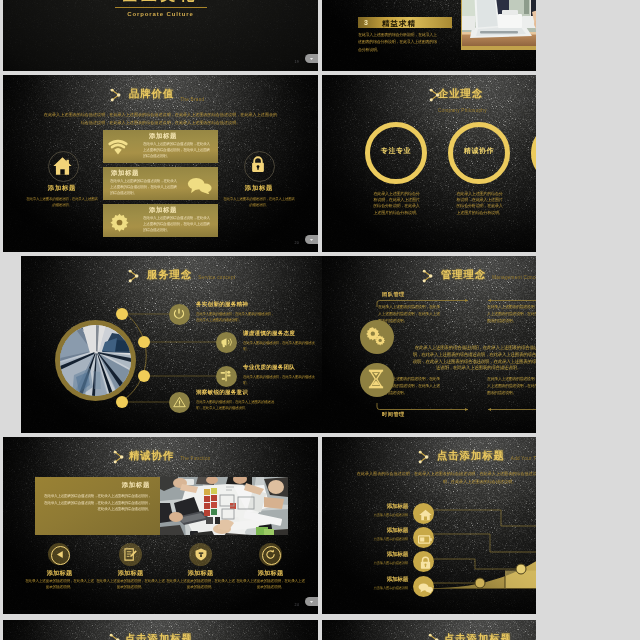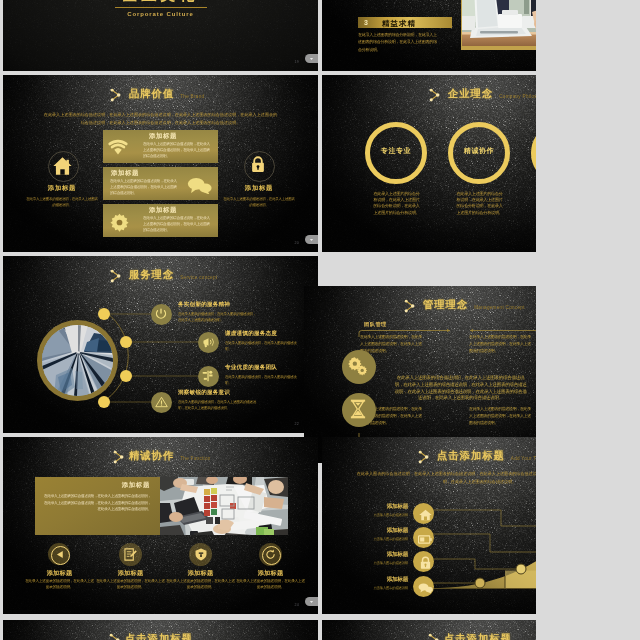--- a/index.html
+++ b/index.html
@@ -147,21 +147,21 @@
   <svg class="noise" width="315" height="177">
         <rect width="315" height="177" filter="url(#glitter)" fill="#000"></rect>
       </svg>
       <div class="vign"></div>
   <svg class="sicon" style="left:106px;top:13px;" viewBox="0 0 24 26">
     <path d="M5 4 L17 13 L5 22" stroke="#cfab45" stroke-width="2.1" fill="none" stroke-linecap="round"></path>
     <circle cx="5" cy="4" r="2.7" fill="#f5e09a"></circle>
     <circle cx="5" cy="22" r="2.9" fill="#f8e6ae"></circle>
     <circle cx="17" cy="13" r="3.4" fill="#f8e6ae"></circle>
   </svg>
-  <div class="stitle" style="left:126px;top:12px;">
+  <div class="stitle" style="left:126px;top:12px;align-items:flex-end;">
     <span class="cn">品牌价值</span>
     <span class="en">The Brand</span>
   </div>
   <div class="intro" style="left:39px;top:36px;width:237px;">在此录入上述图表的综合描述说明，在此录入上述图表的综合描述说明，在此录入上述图表的综合描述说明，在此录入上述图表的综合描述说明，在此录入上述图表的综合描述说明，在此录入上述图表的综合描述说明。</div>
 
   <div style="position:absolute;left:100px;top:55px;width:115px;height:33px;background:linear-gradient(178deg,#938442 0%,#9f8e47 35%,#a89147 65%,#8b7a3a 100%);">
     <svg style="position:absolute;left:5px;top:9px;" width="20" height="17" viewBox="0 0 24 21">
       <path d="M7.4 13.2 a7 7 0 0 1 9.2 0 L12 19Z" fill="#f3e08c"></path>
       <path d="M4.7 9.9 a11.2 11.2 0 0 1 14.6 0" stroke="#f3e08c" stroke-width="3.4" fill="none" stroke-linecap="round"></path>
       <path d="M1.9 6.1 a16 16 0 0 1 20.2 0" stroke="#f3e08c" stroke-width="3.4" fill="none" stroke-linecap="round"></path>
@@ -220,42 +220,42 @@
   <svg class="noise" width="315" height="177">
         <rect width="315" height="177" filter="url(#glitter)" fill="#000"></rect>
       </svg>
       <div class="vign"></div>
   <svg class="sicon" style="left:106px;top:13px;" viewBox="0 0 24 26">
     <path d="M5 4 L17 13 L5 22" stroke="#cfab45" stroke-width="2.1" fill="none" stroke-linecap="round"></path>
     <circle cx="5" cy="4" r="2.7" fill="#f5e09a"></circle>
     <circle cx="5" cy="22" r="2.9" fill="#f8e6ae"></circle>
     <circle cx="17" cy="13" r="3.4" fill="#f8e6ae"></circle>
   </svg>
-  <div class="stitle" style="left:126px;top:12px;">
+  <div class="stitle" style="left:116px;top:12px;flex-direction:column;">
     <span class="cn">企业理念</span>
     <span class="en">Company Philosophy</span>
   </div>
 
   <div style="position:absolute;left:43px;top:47px;width:62px;height:62px;border-radius:50%;border:5px solid #eccb5d;box-sizing:border-box;"></div>
   <div style="position:absolute;left:43px;top:71px;width:62px;text-align:center;font-size:7px;font-weight:bold;color:#f0d36a;letter-spacing:.6px;">专注专业</div>
   <div style="position:absolute;left:51px;top:116px;width:47px;text-align:center;font-size:4.1px;line-height:1.52;color:#c6a03a;">在此录入上述图片的综合分析说明，在此录入上述图片的综合分析说明，在此录入上述图片的综合分析说明。</div>
 
   <div style="position:absolute;left:126px;top:47px;width:62px;height:62px;border-radius:50%;border:5px solid #eccb5d;box-sizing:border-box;"></div>
   <div style="position:absolute;left:126px;top:71px;width:62px;text-align:center;font-size:7px;font-weight:bold;color:#f0d36a;letter-spacing:.6px;">精诚协作</div>
   <div style="position:absolute;left:134px;top:116px;width:47px;text-align:center;font-size:4.1px;line-height:1.52;color:#c6a03a;">在此录入上述图片的综合分析说明，在此录入上述图片的综合分析说明，在此录入上述图片的综合分析说明。</div>
 
   <div style="position:absolute;left:209px;top:47px;width:62px;height:62px;border-radius:50%;border:5px solid #eccb5d;box-sizing:border-box;"></div>
   <div style="position:absolute;left:209px;top:71px;width:62px;text-align:center;font-size:7px;font-weight:bold;color:#f0d36a;letter-spacing:.6px;">开放成长</div>
   <div style="position:absolute;left:217px;top:116px;width:47px;text-align:center;font-size:4.1px;line-height:1.52;color:#c6a03a;">在此录入上述图片的综合分析说明，在此录入上述图片的综合分析说明，在此录入上述图片的综合分析说明。</div>
 
   <div class="pgnum">21</div>
   <div class="badge"></div>
 </div>
 
-<div class="slide" style="left:3px;top:256px;">
+<div class="slide" style="left:21px;top:256px;padding-left:16px;">
   <div class="sl-bg" style="background:#2a2a28"></div>
   <svg class="noise" width="315" height="177">
         <rect width="315" height="177" filter="url(#glitter)" fill="#000"></rect>
       </svg>
       <div class="vign"></div>
   <svg class="sicon" style="left:106px;top:13px;" viewBox="0 0 24 26">
     <path d="M5 4 L17 13 L5 22" stroke="#cfab45" stroke-width="2.1" fill="none" stroke-linecap="round"></path>
     <circle cx="5" cy="4" r="2.7" fill="#f5e09a"></circle>
     <circle cx="5" cy="22" r="2.9" fill="#f8e6ae"></circle>
     <circle cx="17" cy="13" r="3.4" fill="#f8e6ae"></circle>
@@ -362,21 +362,21 @@
       <rect x="8.2" y="11.4" width="1.6" height="1.6" fill="#efdd83"></rect>
     </svg>
   </div>
   <div style="position:absolute;left:175px;top:133px;font-size:5.6px;font-weight:bold;color:#edc85c;letter-spacing:.2px;">洞察敏锐的服务意识</div>
   <div style="position:absolute;left:175px;top:143px;width:80px;font-size:3.5px;line-height:1.72;color:#bf9a34;">在此录入图表的描述说明，在此录入上述图表的描述说明，在此录入上述图表的描述说明。</div>
 
   <div class="pgnum">22</div>
   <div class="badge"></div>
 </div>
 
-<div class="slide" style="left:304px;top:256px;margin-top:30px;">
+<div class="slide" style="left:322px;top:256px;">
   <div class="sl-bg" style="background:#2a2a28"></div>
   <svg class="noise" width="315" height="177">
         <rect width="315" height="177" filter="url(#glitter)" fill="#000"></rect>
       </svg>
       <div class="vign"></div>
   <svg class="sicon" style="left:99px;top:13px;" viewBox="0 0 24 26">
     <path d="M5 4 L17 13 L5 22" stroke="#cfab45" stroke-width="2.1" fill="none" stroke-linecap="round"></path>
     <circle cx="5" cy="4" r="2.7" fill="#f5e09a"></circle>
     <circle cx="5" cy="22" r="2.9" fill="#f8e6ae"></circle>
     <circle cx="17" cy="13" r="3.4" fill="#f8e6ae"></circle>

